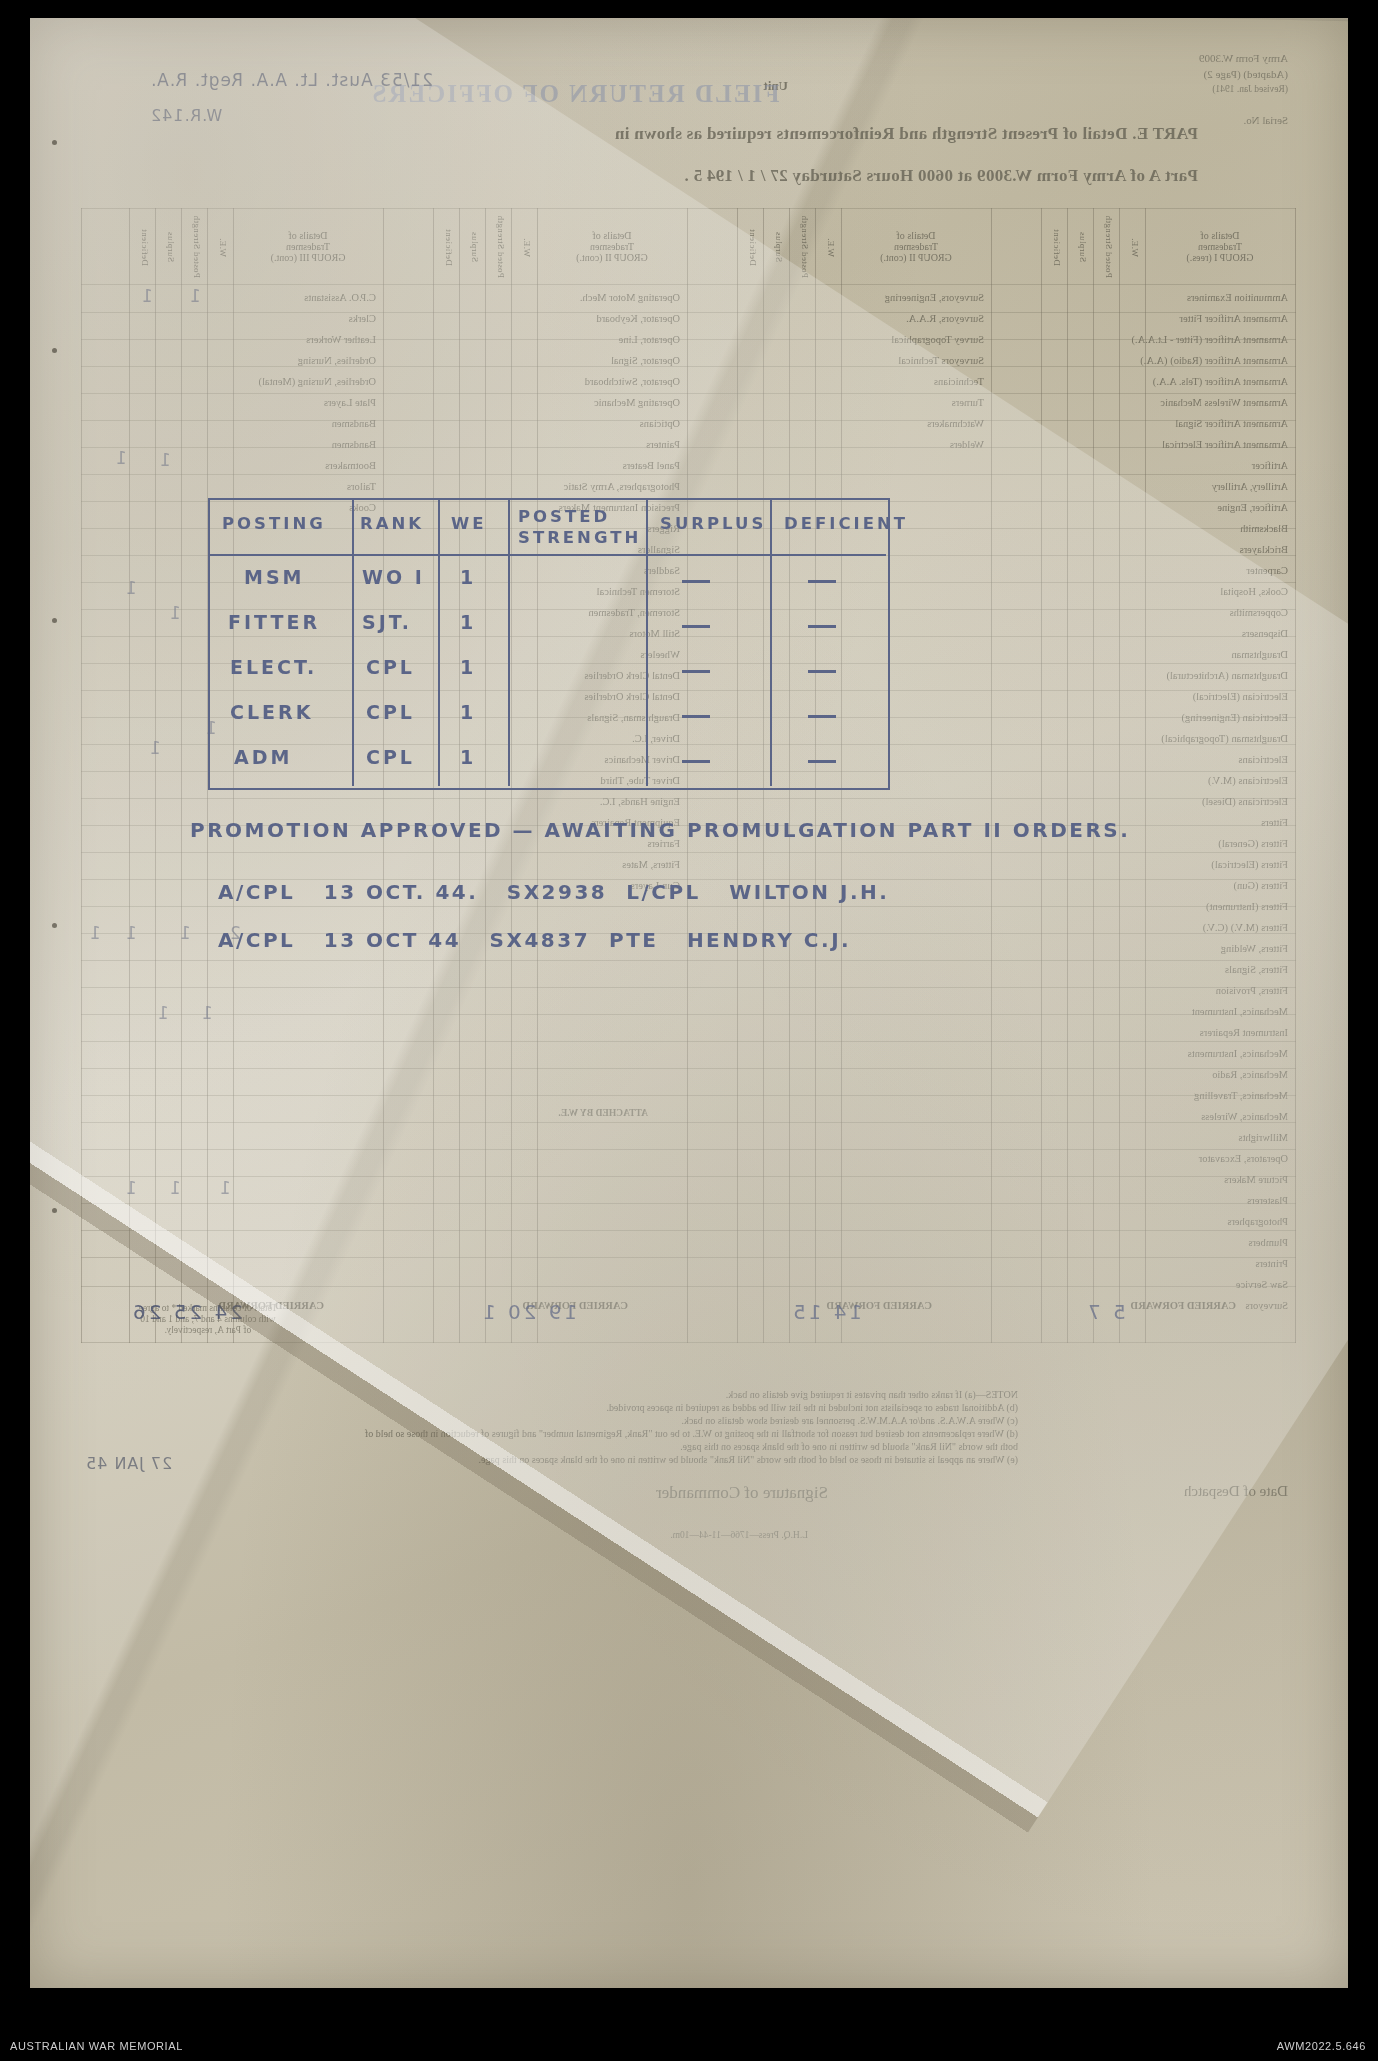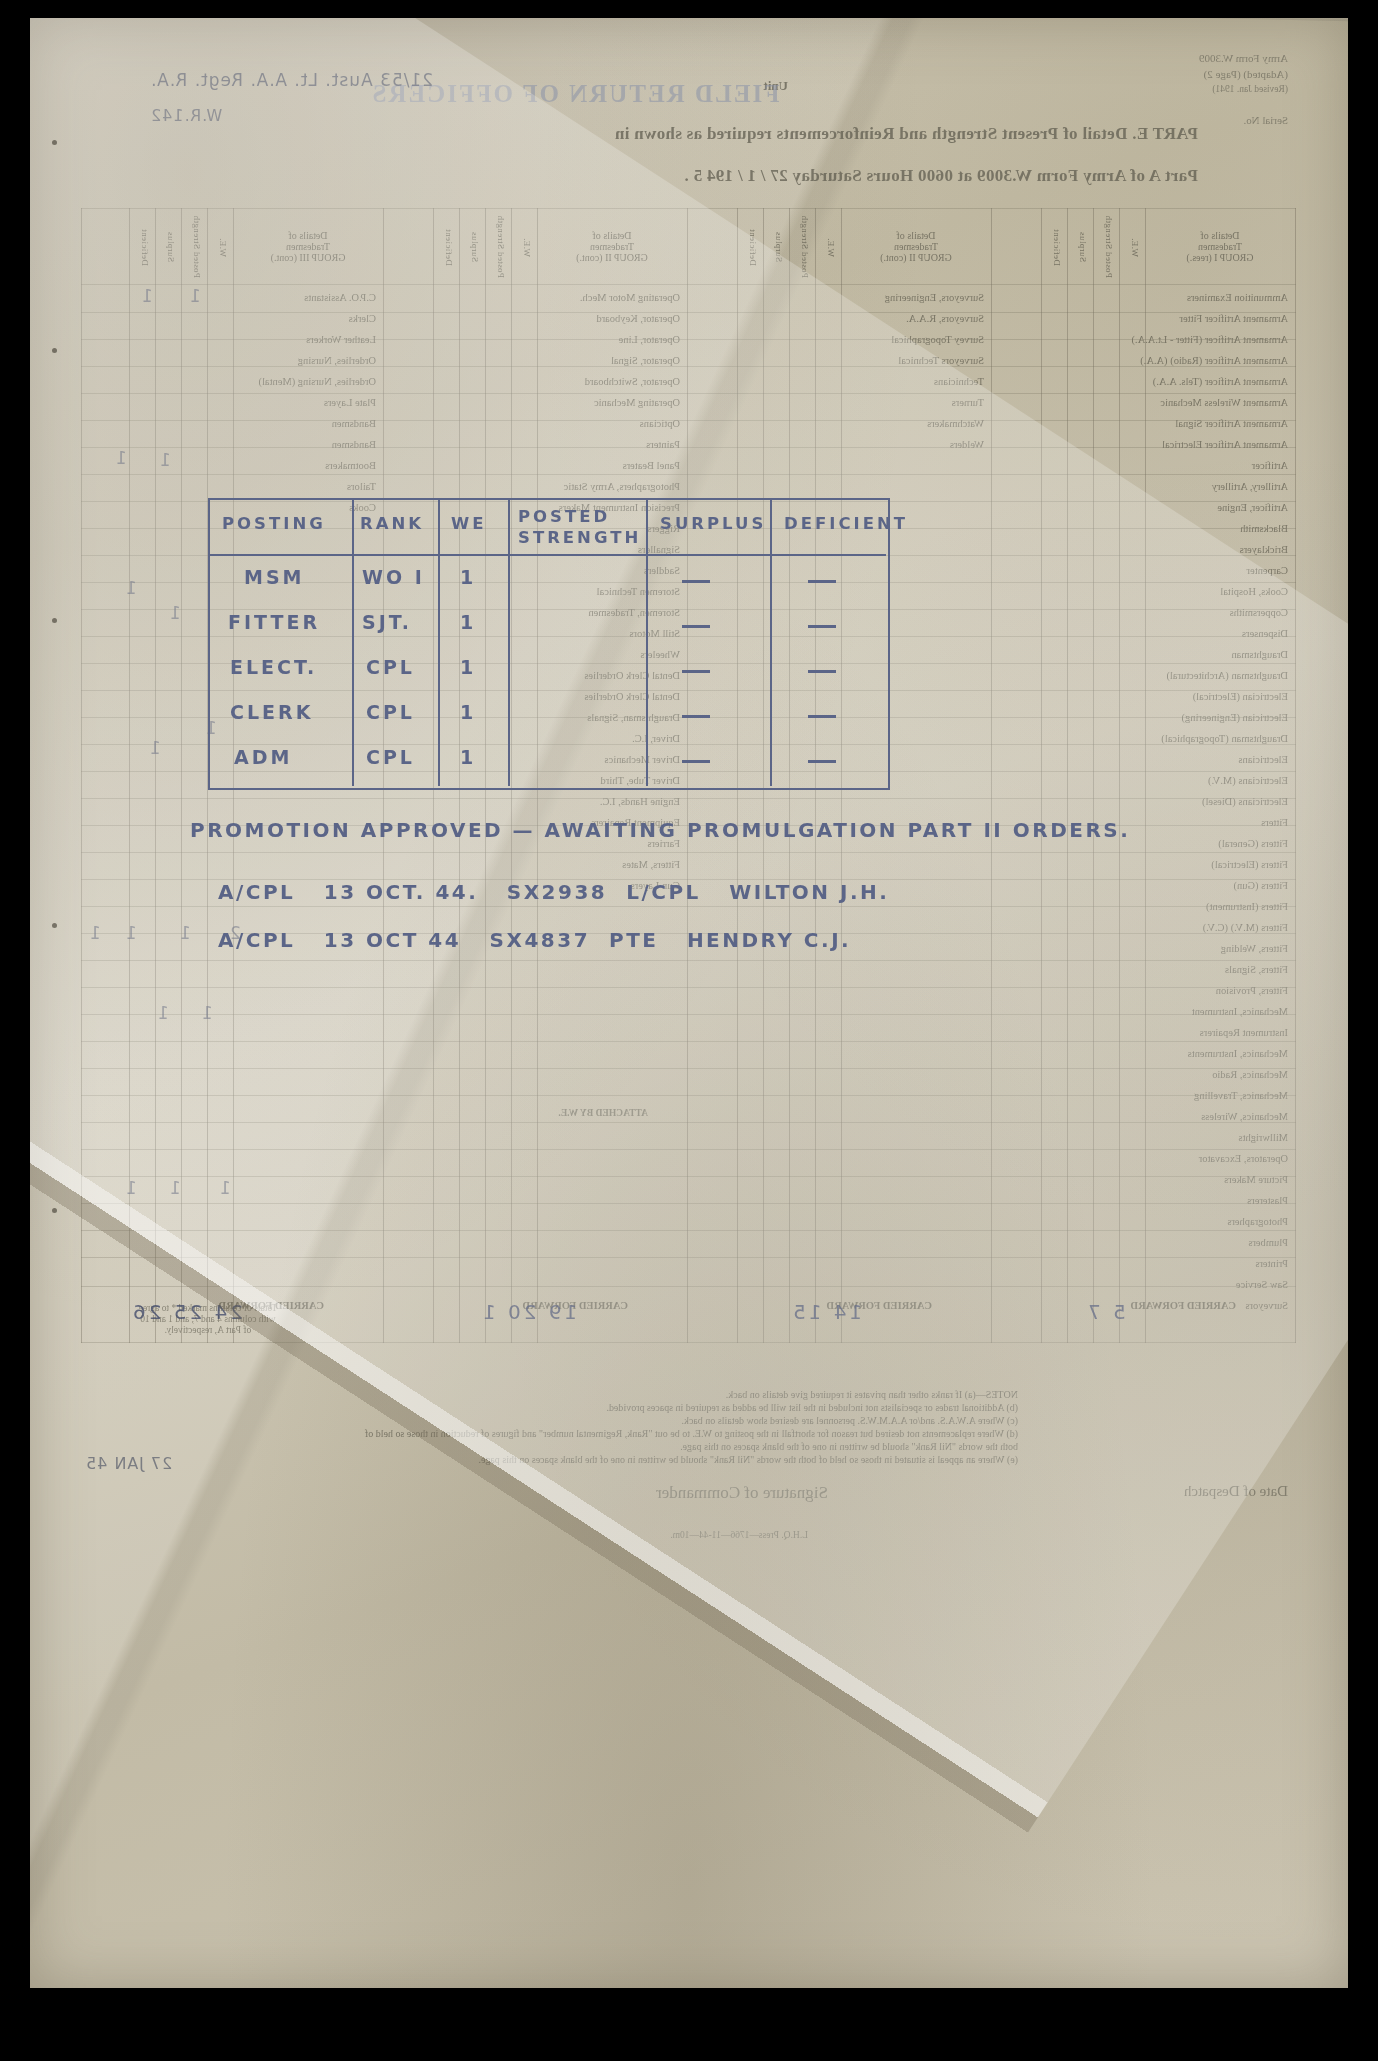--- a/index.html
+++ b/index.html
@@ -461,13 +461,17 @@
     <div class="fold"></div>
     <div class="fold2"></div>
 
     <div class="dot" style="left:22px;top:122px;"></div>
     <div class="dot" style="left:22px;top:330px;"></div>
     <div class="dot" style="left:22px;top:600px;"></div>
     <div class="dot" style="left:22px;top:905px;"></div>
     <div class="dot" style="left:22px;top:1190px;"></div>
   </div>
 
+  <div id="footer">
+    <div class="fl">AUSTRALIAN WAR MEMORIAL</div>
+    <div class="fr">AWM2022.5.646</div>
+  </div>
 </div>
 
 </body></html>

